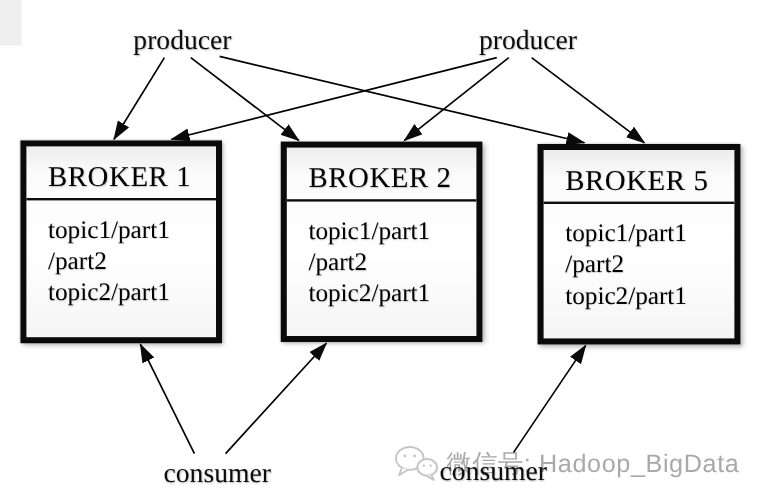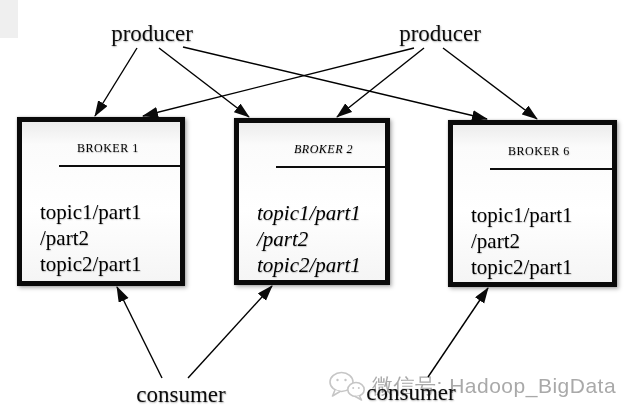--- a/index.html
+++ b/index.html
@@ -18,32 +18,30 @@
   .p2{left:370px;top:21px;}
   .c1{left:111px;top:382px;}
   .c2{left:341px;top:380px;z-index:4;}
   .broker{
     position:absolute;border:5px solid #0a0a0a;
     background:linear-gradient(180deg,#ececec 0%,#fbfbfb 14%,#ffffff 55%,#f5f5f5 100%);
     box-shadow:2px 2px 4px rgba(0,0,0,0.28), 0 0 2px rgba(0,0,0,0.22);
     box-sizing:border-box;
   }
   .b1{left:17px;top:117px;width:168px;height:169px;}
-  .b2{left:234px;top:118px;width:156px;height:167px;font-style:italic;}
+  .b2{left:234px;top:118px;width:168px;height:167px;}
   .b3{left:448px;top:120px;width:169px;height:167px;}
   .broker-title{
-    font-size:12px;line-height:22px;padding:15px 4px 6px 18px;
+    font-size:24px;line-height:22px;padding:15px 4px 6px 18px;
     border-bottom:2px solid #0d0d0d;letter-spacing:0.5px;
     text-shadow:0.5px 0.7px 1.2px rgba(0,0,0,0.25);
-    margin-left:37px;
   }
   .broker-topics{
     padding:11px 24px 0 18px;font-size:21px;line-height:26px;
     text-shadow:0.5px 0.7px 1.2px rgba(0,0,0,0.22);
-    margin-top:21px;
   }
   .topic-line{white-space:nowrap;}
   .align-right{text-align:left;}
   .watermark{
     position:absolute;left:328px;top:368px;height:36px;display:flex;align-items:center;
     z-index:3;pointer-events:none;justify-content:center;
   }
   .wm-text{
     font-family:"Liberation Sans","DejaVu Sans",sans-serif;
     font-size:21px;color:#a9a9a9;letter-spacing:0.5px;white-space:nowrap;
@@ -74,21 +72,21 @@
   <div class="broker b2">
     <div class="broker-title">BROKER 2</div>
     <div class="broker-topics">
       <div class="topic-line">topic1/part1</div>
       <div class="topic-line align-right">/part2</div>
       <div class="topic-line">topic2/part1</div>
     </div>
   </div>
 
   <div class="broker b3">
-    <div class="broker-title">BROKER 6</div>
+    <div class="broker-title">BROKER 5</div>
     <div class="broker-topics">
       <div class="topic-line">topic1/part1</div>
       <div class="topic-line align-right">/part2</div>
       <div class="topic-line">topic2/part1</div>
     </div>
   </div>
 
   <div class="watermark">
     <svg class="wechat" width="38" height="32" viewBox="0 0 38 32">
       <g fill="none" stroke="#c6c6c6" stroke-width="1.6">

